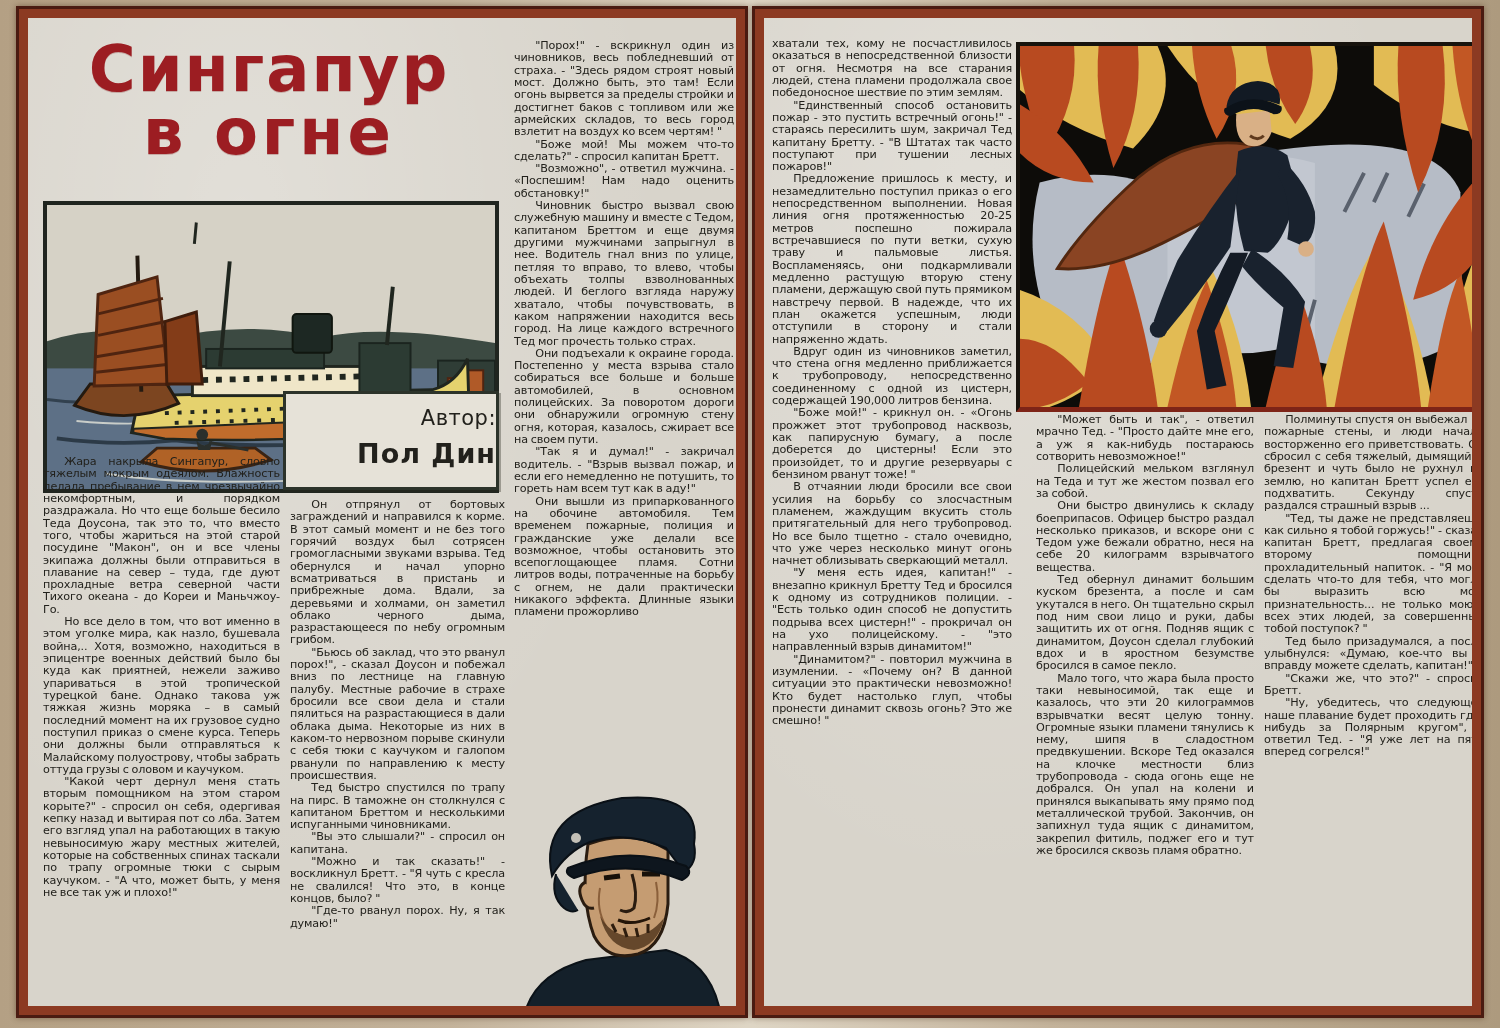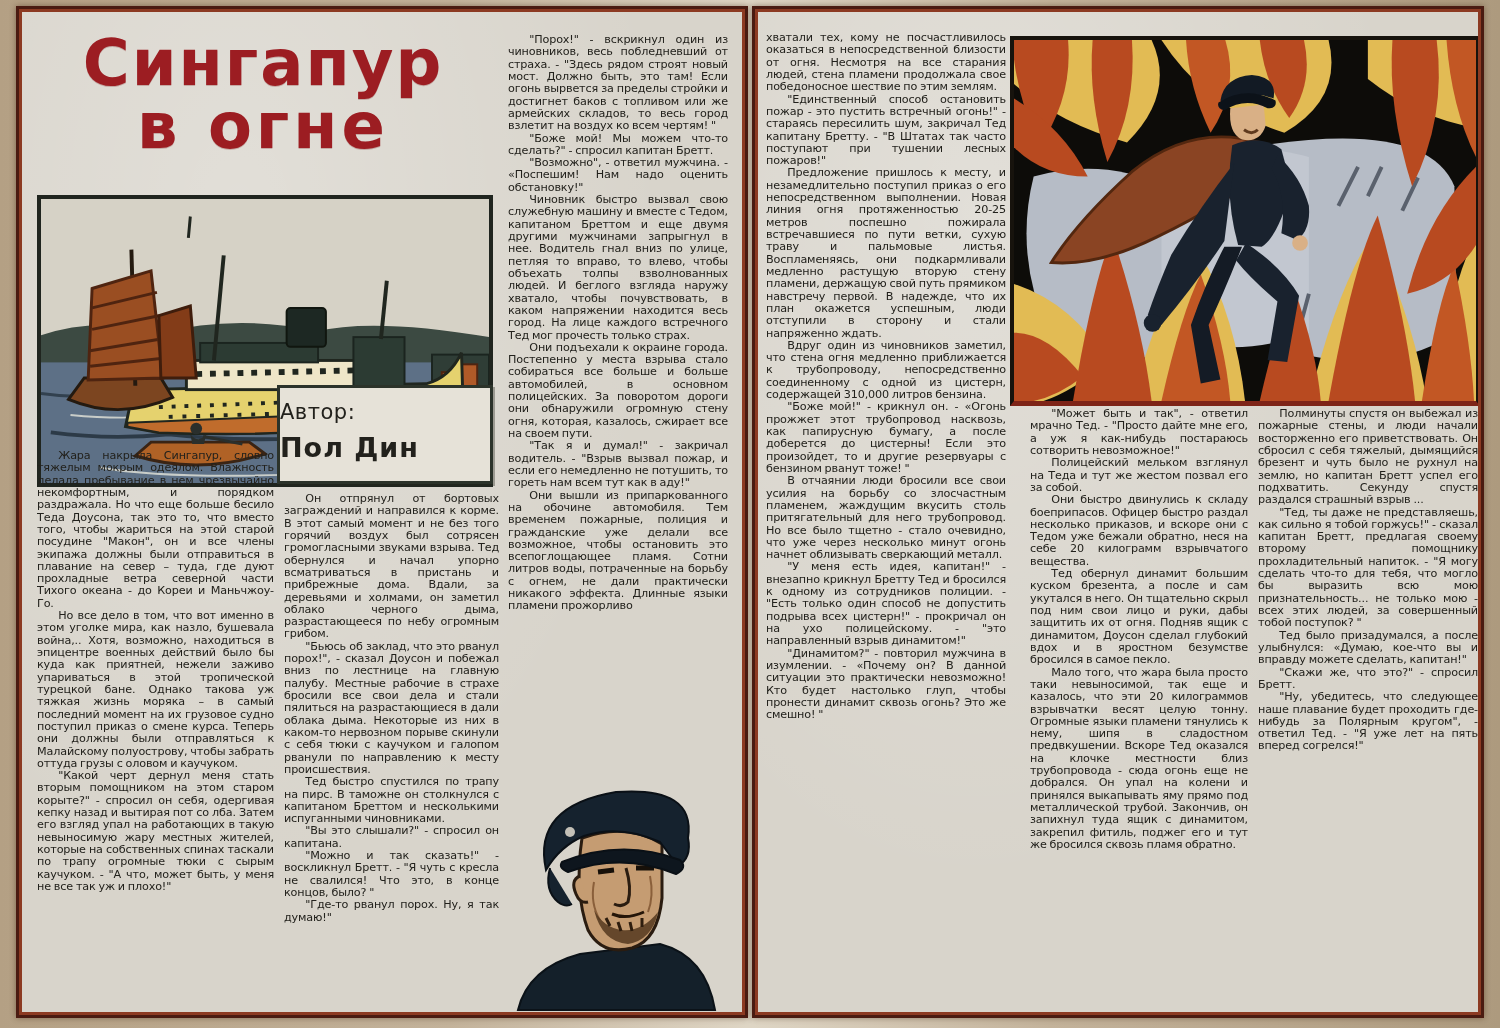--- a/index.html
+++ b/index.html
@@ -5,21 +5,21 @@
   html,body{margin:0;padding:0;}
   body{
     width:1500px;height:1028px;overflow:hidden;position:relative;
     background:linear-gradient(90deg,#b4a084 0%,#c3b29a 30%,#ded5c4 49.8%,#ded5c4 50.2%,#c3b29a 70%,#ad9a7e 100%);
     font-family:"DejaVu Sans","Liberation Sans",sans-serif;
     color:#22211c;
   }
   .page-frame{
     position:absolute;top:6px;height:1012px;width:732px;
     background:#8c3a22;border:3px solid #4a1b11;
-    box-sizing:border-box;padding:3px;
+    box-sizing:border-box;padding:9px;
     box-shadow:0 0 6px rgba(60,30,10,.45);
   }
   .page-frame.left{left:16px;}
   .page-frame.right{left:752px;}
   .page{
     position:relative;width:100%;height:100%;
     background:
       radial-gradient(ellipse at 30% 20%, rgba(255,255,255,.25), rgba(0,0,0,0) 60%),
       #d8d4cb;
     box-sizing:border-box;overflow:hidden;
@@ -36,21 +36,21 @@
     position:absolute;left:10px;top:20px;width:462px;text-align:center;
     color:#9c1d22;font-weight:700;line-height:.98;
     text-shadow:0 1px 0 rgba(120,20,20,.25);
   }
   .title .l1{font-size:64px;letter-spacing:2px;display:block;}
   .title .l2{font-size:64px;letter-spacing:4px;display:block;}
   .author-box{
     position:absolute;left:255px;top:373px;width:216px;height:99px;
     background:#e6e2d8;border:3px solid #2c332a;box-sizing:border-box;
     box-shadow:2px 2px 0 rgba(40,40,30,.35);
-    text-align:left;z-index:5;
+    text-align:right;z-index:5;
   }
   .author-box .lbl{margin-top:12px;font-size:21px;letter-spacing:.5px;}
   .author-box .name{margin-top:8px;font-size:27px;font-weight:700;letter-spacing:1px;}
   
   .illo{position:absolute;box-sizing:border-box;}
   .ship-illo{left:15px;top:183px;width:456px;height:292px;border:4px solid #20251f;background:#d6d2c6;}
   .fire-illo{left:252px;top:24px;width:470px;height:370px;border:4px solid #17130d;border-bottom:5px solid #7e2417;background:#0d0c09;}
   .portrait-illo{left:488px;top:760px;width:215px;height:240px;background:transparent;}
   .illo svg{display:block;width:100%;height:100%;}
 </style>
@@ -172,21 +172,21 @@
   </div>
 </div>
 
 <div class="page-frame right" data-name="right-page-frame">
   <div class="page" data-name="right-page">
 
     <div class="textcol" style="left:8px;top:20px;width:240px;height:940px;" data-name="text-column-4">
         <p class="para" data-name="paragraph">хватали тех, кому не посчастливилось оказаться в непосредственной близости от огня. Несмотря на все старания людей, стена пламени продолжала свое победоносное шествие по этим землям.</p>
         <p class="para" data-name="paragraph">"Единственный способ остановить пожар - это пустить встречный огонь!" - стараясь пересилить шум, закричал Тед капитану Бретту. - "В Штатах так часто поступают при тушении лесных пожаров!"</p>
         <p class="para" data-name="paragraph">Предложение пришлось к месту, и незамедлительно поступил приказ о его непосредственном выполнении. Новая линия огня протяженностью 20-25 метров поспешно пожирала встречавшиеся по пути ветки, сухую траву и пальмовые листья. Воспламеняясь, они подкармливали медленно растущую вторую стену пламени, держащую свой путь прямиком навстречу первой. В надежде, что их план окажется успешным, люди отступили в сторону и стали напряженно ждать.</p>
-        <p class="para" data-name="paragraph">Вдруг один из чиновников заметил, что стена огня медленно приближается к трубопроводу, непосредственно соединенному с одной из цистерн, содержащей 310,000 литров бензина.</p>
+        <p class="para" data-name="paragraph">Вдруг один из чиновников заметил, что стена огня медленно приближается к трубопроводу, непосредственно соединенному с одной из цистерн, содержащей 190,000 литров бензина.</p>
         <p class="para" data-name="paragraph">"Боже мой!" - крикнул он. - «Огонь прожжет этот трубопровод насквозь, как папирусную бумагу, а после доберется до цистерны! Если это произойдет, то и другие резервуары с бензином рванут тоже! "</p>
         <p class="para" data-name="paragraph">В отчаянии люди бросили все свои усилия на борьбу со злосчастным пламенем, жаждущим вкусить столь притягательный для него трубопровод. Но все было тщетно - стало очевидно, что уже через несколько минут огонь начнет облизывать сверкающий металл.</p>
         <p class="para" data-name="paragraph">"У меня есть идея, капитан!" - внезапно крикнул Бретту Тед и бросился к одному из сотрудников полиции. - "Есть только один способ не допустить подрыва всех цистерн!" - прокричал он на ухо полицейскому. - "это направленный взрыв динамитом!"</p>
         <p class="para" data-name="paragraph">"Динамитом?" - повторил мужчина в изумлении. - «Почему он? В данной ситуации это практически невозможно! Кто будет настолько глуп, чтобы пронести динамит сквозь огонь? Это же смешно! "</p>
       </div>
 
     <div class="illo fire-illo" data-name="man-leaping-through-flames-illustration">
       <svg viewBox="0 0 470 370" preserveAspectRatio="none" data-name="fire-leap-drawing">
         <rect x="0" y="0" width="470" height="370" fill="#0d0c09"></rect>
 

